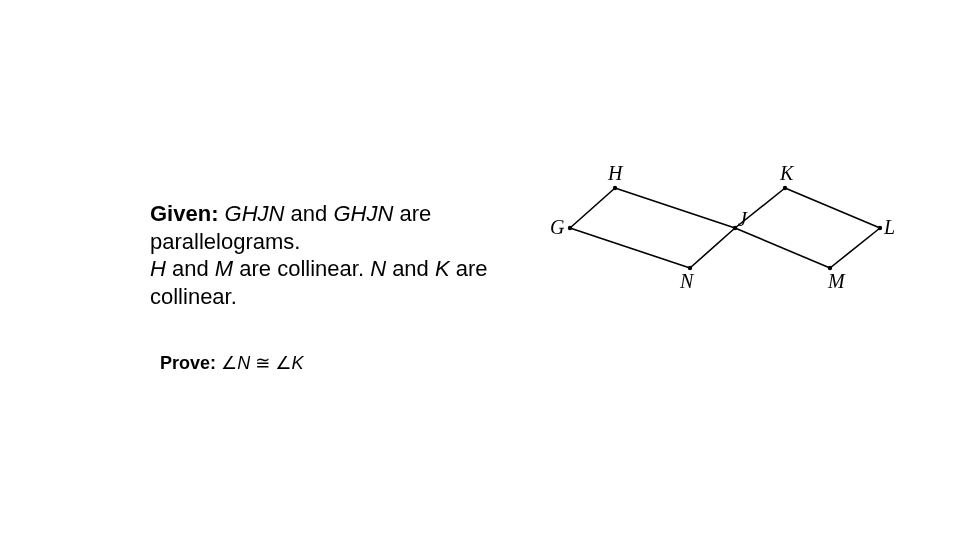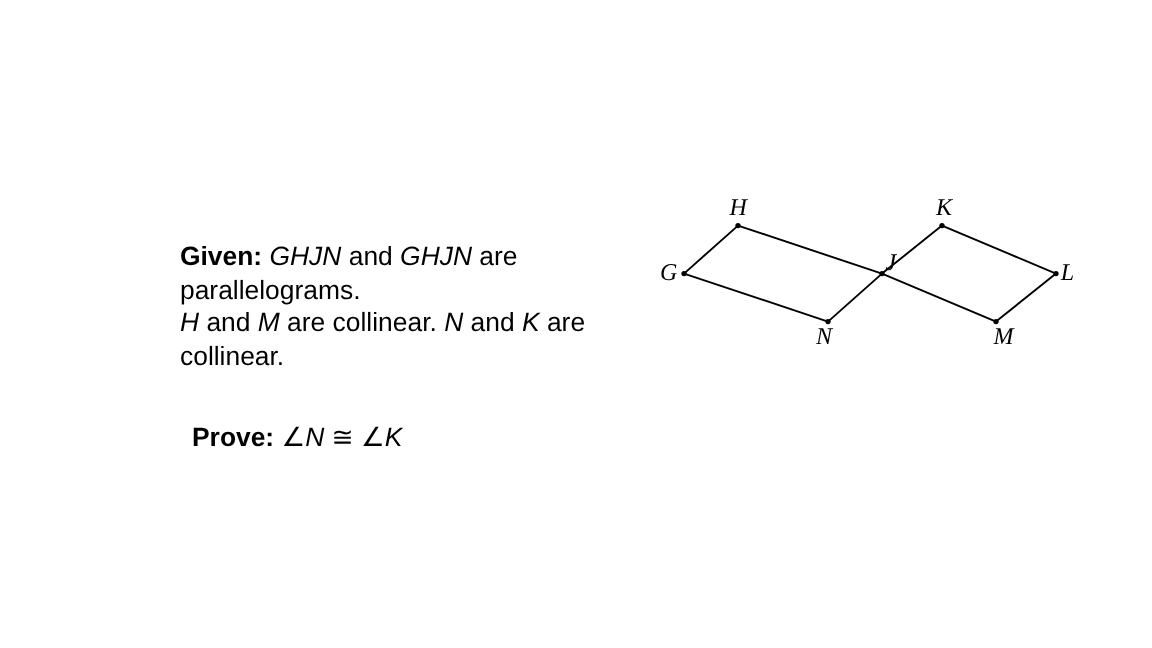--- a/index.html
+++ b/index.html
@@ -42,21 +42,21 @@
     width: 400px;
     font-size: 22px;
     line-height: 1.25;
   }
   .given-block .lbl { font-weight: 900; text-align: right; }
   .ital { font-style: italic; }
   .prove-block {
     position: absolute;
     top: 352px;
     left: 160px;
-    font-size: 22px;
+    font-size: 18px;
   }
   .prove-block .lbl { font-weight: 900; }
   .angle { font-family: "Segoe UI Symbol", "Arial Unicode MS", sans-serif; }
   .figure {
     position: absolute;
     top: 158px;
     left: 560px;
     width: 340px;
     height: 160px;
   }

